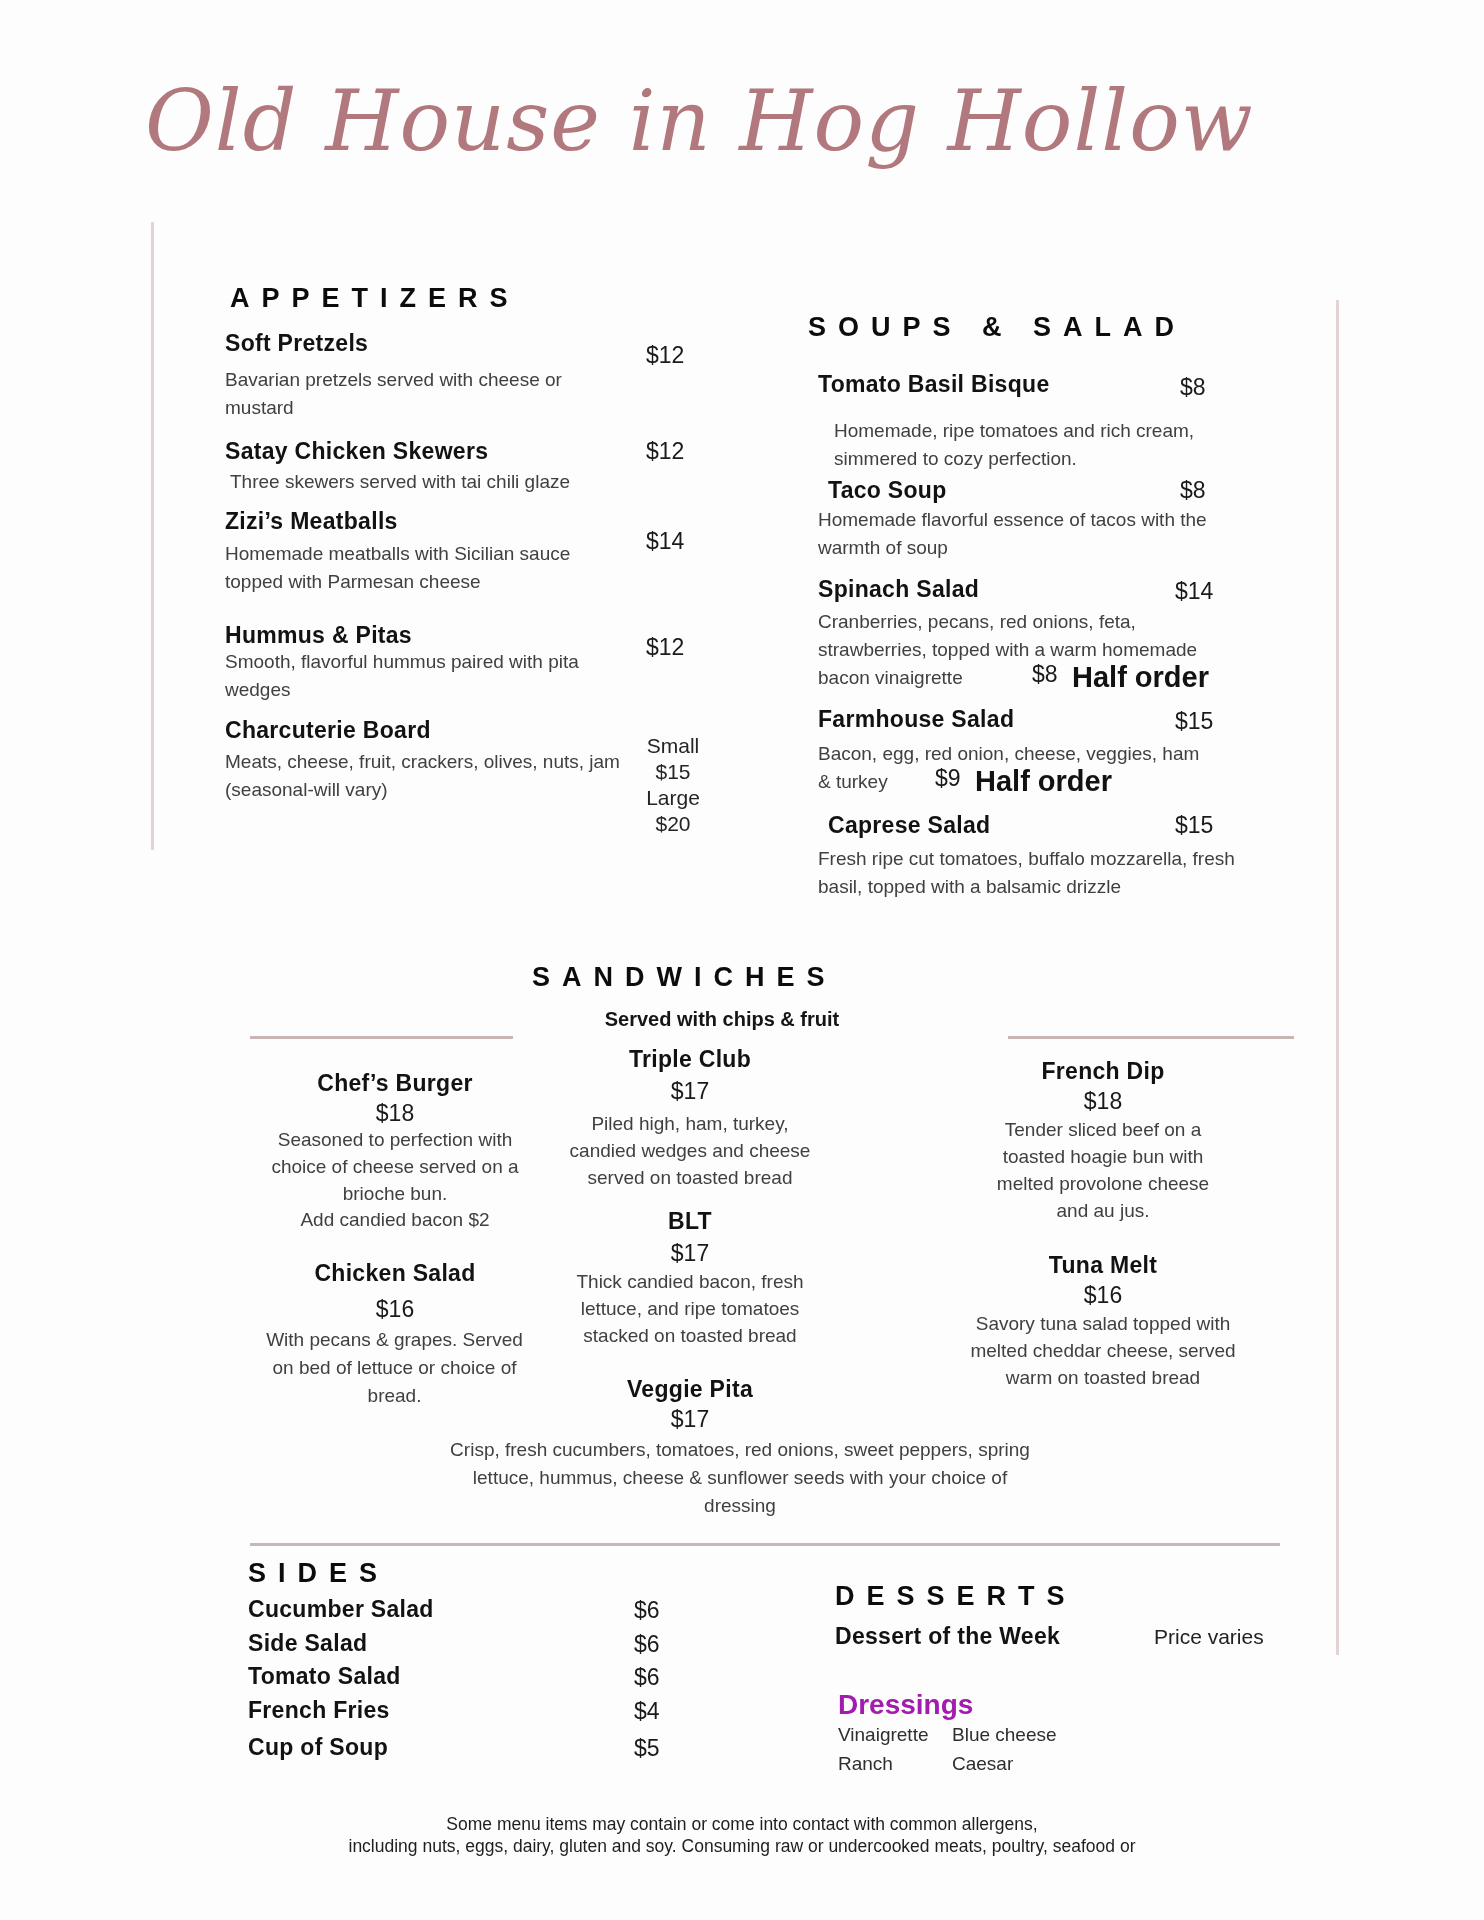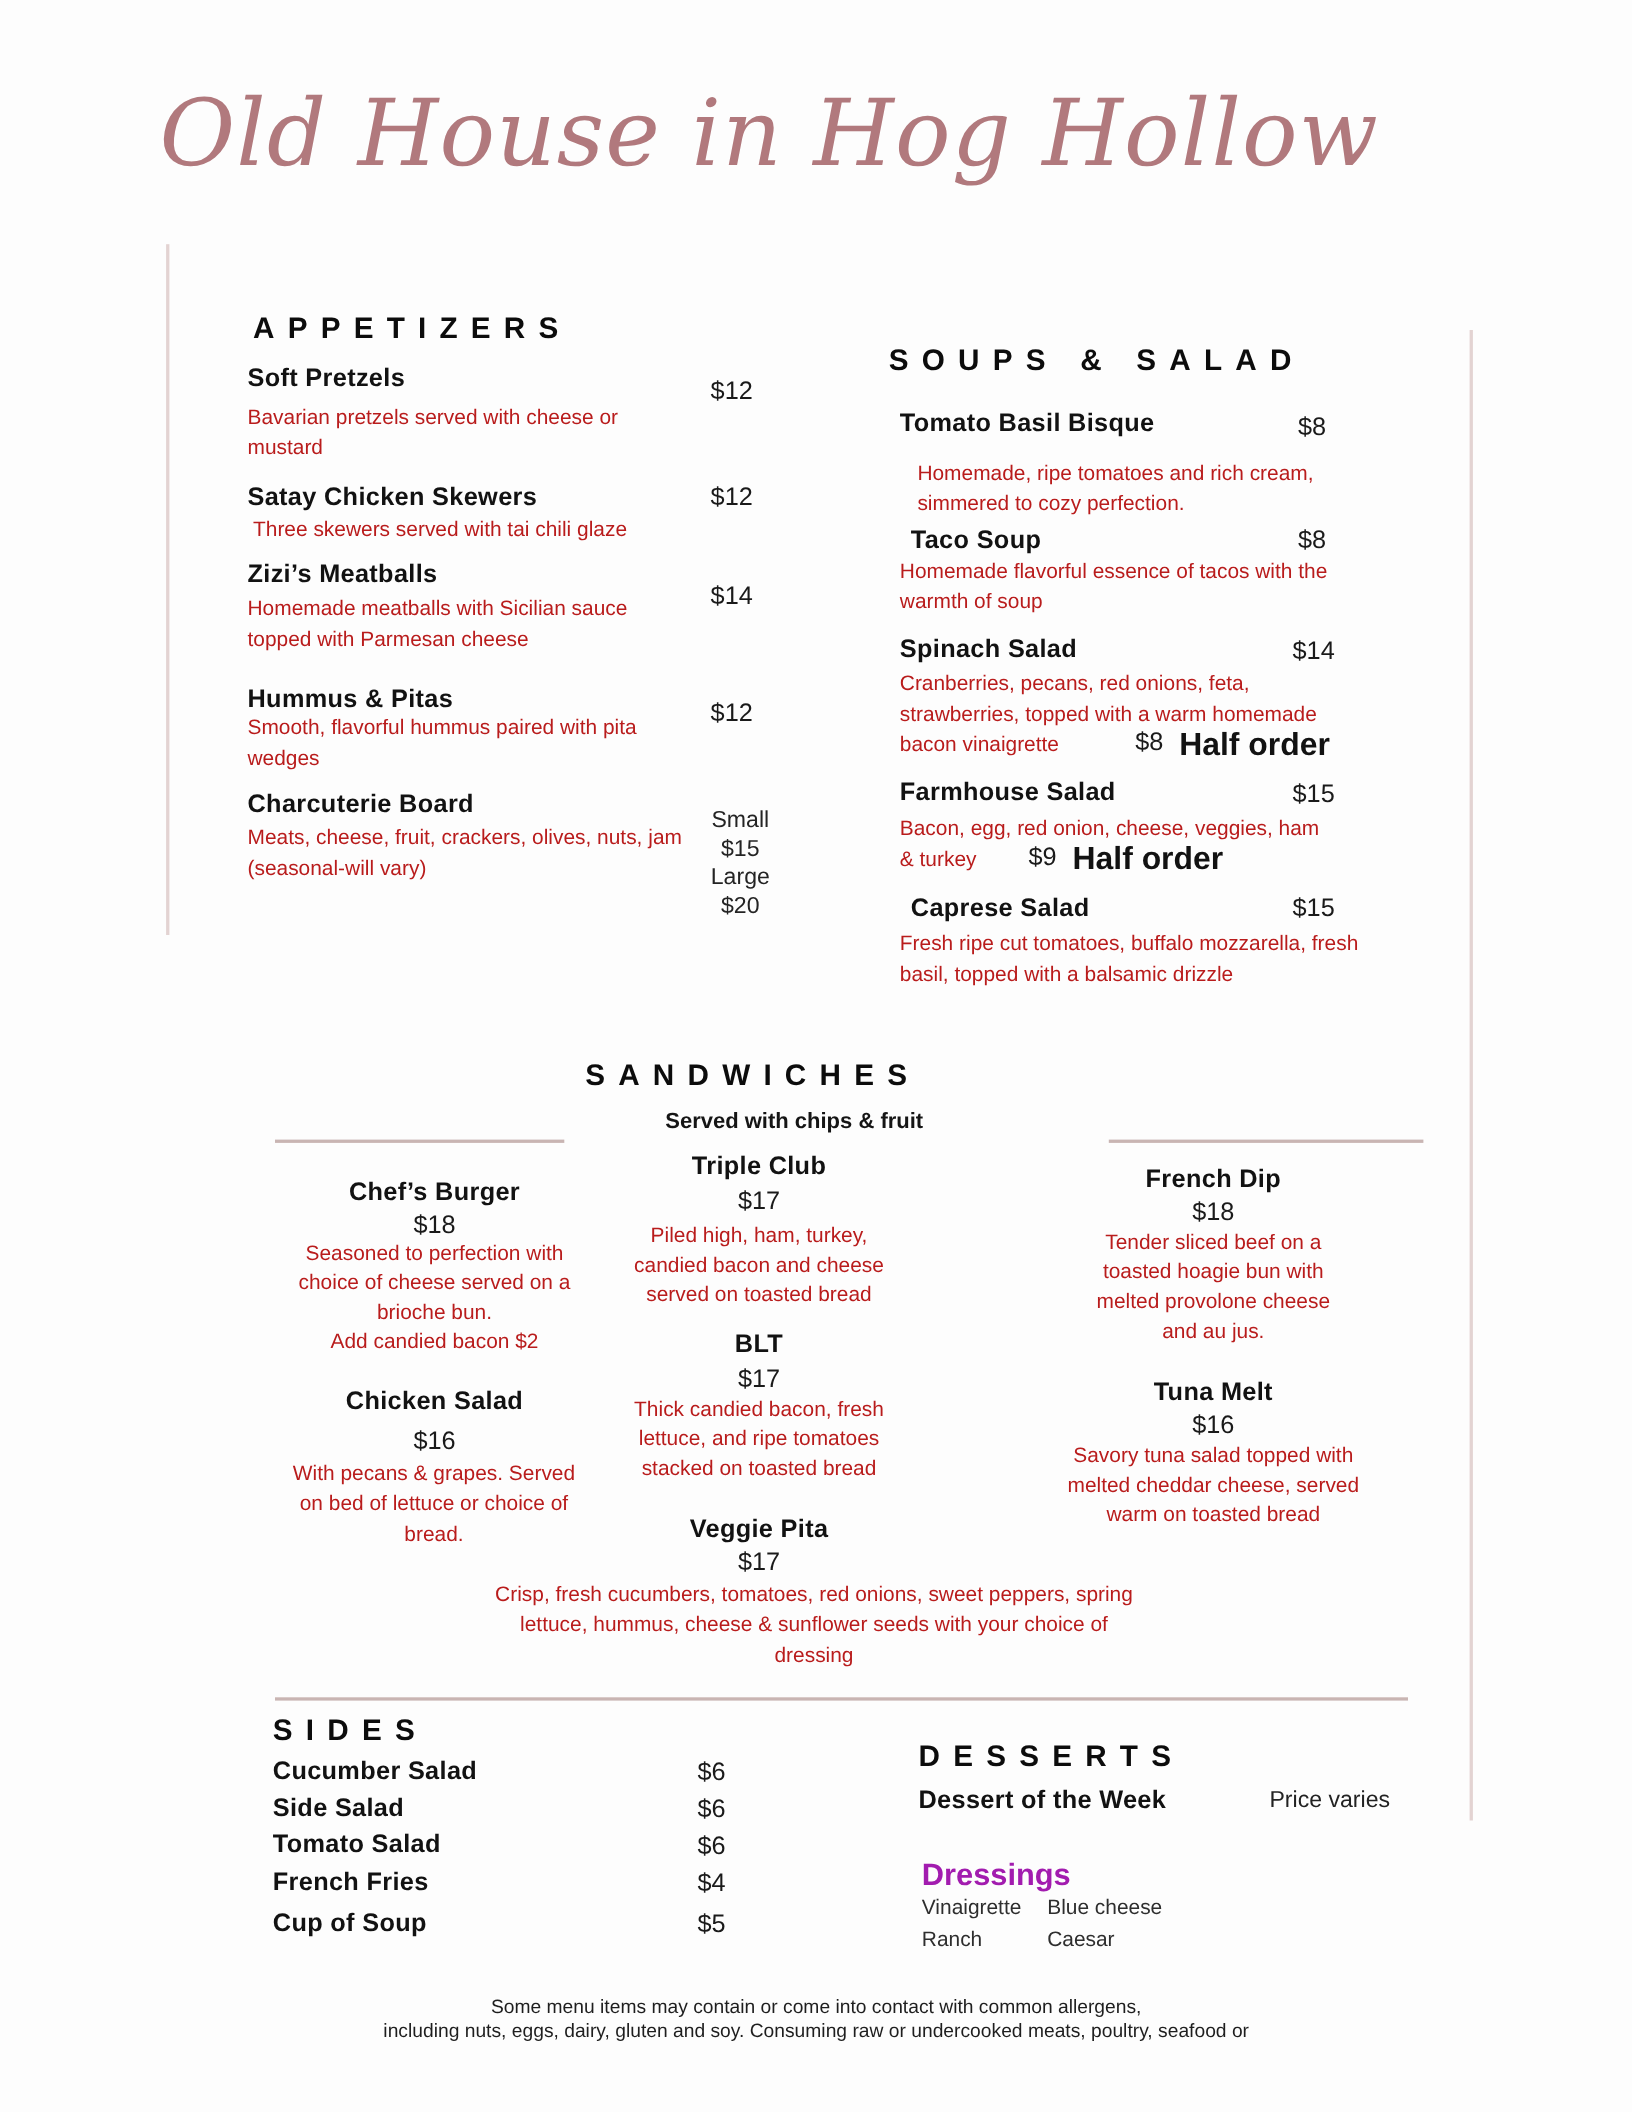--- a/index.html
+++ b/index.html
@@ -4,21 +4,21 @@
 <style>
   html,body{margin:0;padding:0;background:#ffffff;}
   .page{position:relative;width:1484px;height:1920px;background:#fdfdfd;
         font-family:"Liberation Sans","DejaVu Sans",sans-serif;overflow:hidden;}
   .abs{position:absolute;}
   .script-title{font-family:"DejaVu Serif","Liberation Serif",serif;font-style:italic;
         font-size:84px;color:#b1797d;white-space:nowrap;letter-spacing:1px;}
   .sec-head{font-weight:800;font-size:27px;letter-spacing:12px;color:#0c0c0c;white-space:nowrap;}
   .name{font-weight:700;font-size:23px;color:#121212;white-space:nowrap;letter-spacing:.3px;}
   .price{font-size:23px;color:#1a1a1a;white-space:nowrap;}
-  .desc{font-size:19px;line-height:28px;color:#b91c1c;}
+  .desc{font-size:19px;line-height:28px;color:#404040;}
   .center{text-align:center;}
   .size-block{font-size:21px;line-height:26px;color:#242424;text-align:center;}
   .half-label{font-weight:700;font-size:29px;color:#121212;white-space:nowrap;}
   .sub-head{font-weight:600;font-size:20px;color:#151515;}
   .vline{width:3px;background:#e3d3d2;}
   .hline{height:3px;background:#c9b5b3;}
   .opt{font-size:19px;color:#2e2e2e;white-space:nowrap;}
   .dress-head{font-weight:700;font-size:28px;color:#a21caf;}
   .price-varies{font-size:21px;color:#222;white-space:nowrap;}
   .footer-line{width:1484px;text-align:center;font-size:17.5px;font-weight:500;color:#1e1e1e;}
@@ -97,21 +97,21 @@
   <div class="abs price center" style="left:245px;top:1100px;width:300px;">$18</div>
   <div class="abs desc center" style="left:260px;top:1126px;width:270px;line-height:27px;">Seasoned to perfection with choice of cheese served on a brioche bun.</div>
   <div class="abs desc center" style="left:245px;top:1206px;width:300px;">Add candied bacon $2</div>
 
   <div class="abs name center" style="left:245px;top:1260px;width:300px;">Chicken Salad</div>
   <div class="abs price center" style="left:245px;top:1296px;width:300px;">$16</div>
   <div class="abs desc center" style="left:262px;top:1326px;width:265px;">With pecans &amp; grapes. Served on bed of lettuce or choice of bread.</div>
 
   <div class="abs name center" style="left:540px;top:1046px;width:300px;">Triple Club</div>
   <div class="abs price center" style="left:540px;top:1078px;width:300px;">$17</div>
-  <div class="abs desc center" style="left:565px;top:1110px;width:250px;line-height:27px;">Piled high, ham, turkey, candied bacon and cheese served on toasted bread</div>
+  <div class="abs desc center" style="left:565px;top:1110px;width:250px;line-height:27px;">Piled high, ham, turkey, candied wedges and cheese served on toasted bread</div>
 
   <div class="abs name center" style="left:540px;top:1208px;width:300px;">BLT</div>
   <div class="abs price center" style="left:540px;top:1240px;width:300px;">$17</div>
   <div class="abs desc center" style="left:560px;top:1268px;width:260px;line-height:27px;">Thick candied bacon, fresh lettuce, and ripe tomatoes stacked on toasted bread</div>
 
   <div class="abs name center" style="left:540px;top:1376px;width:300px;">Veggie Pita</div>
   <div class="abs price center" style="left:540px;top:1406px;width:300px;">$17</div>
   <div class="abs desc center" style="left:440px;top:1436px;width:600px;">Crisp, fresh cucumbers, tomatoes, red onions, sweet peppers, spring lettuce, hummus, cheese &amp; sunflower seeds with your choice of dressing</div>
 
   <div class="abs name center" style="left:953px;top:1058px;width:300px;">French Dip</div>

